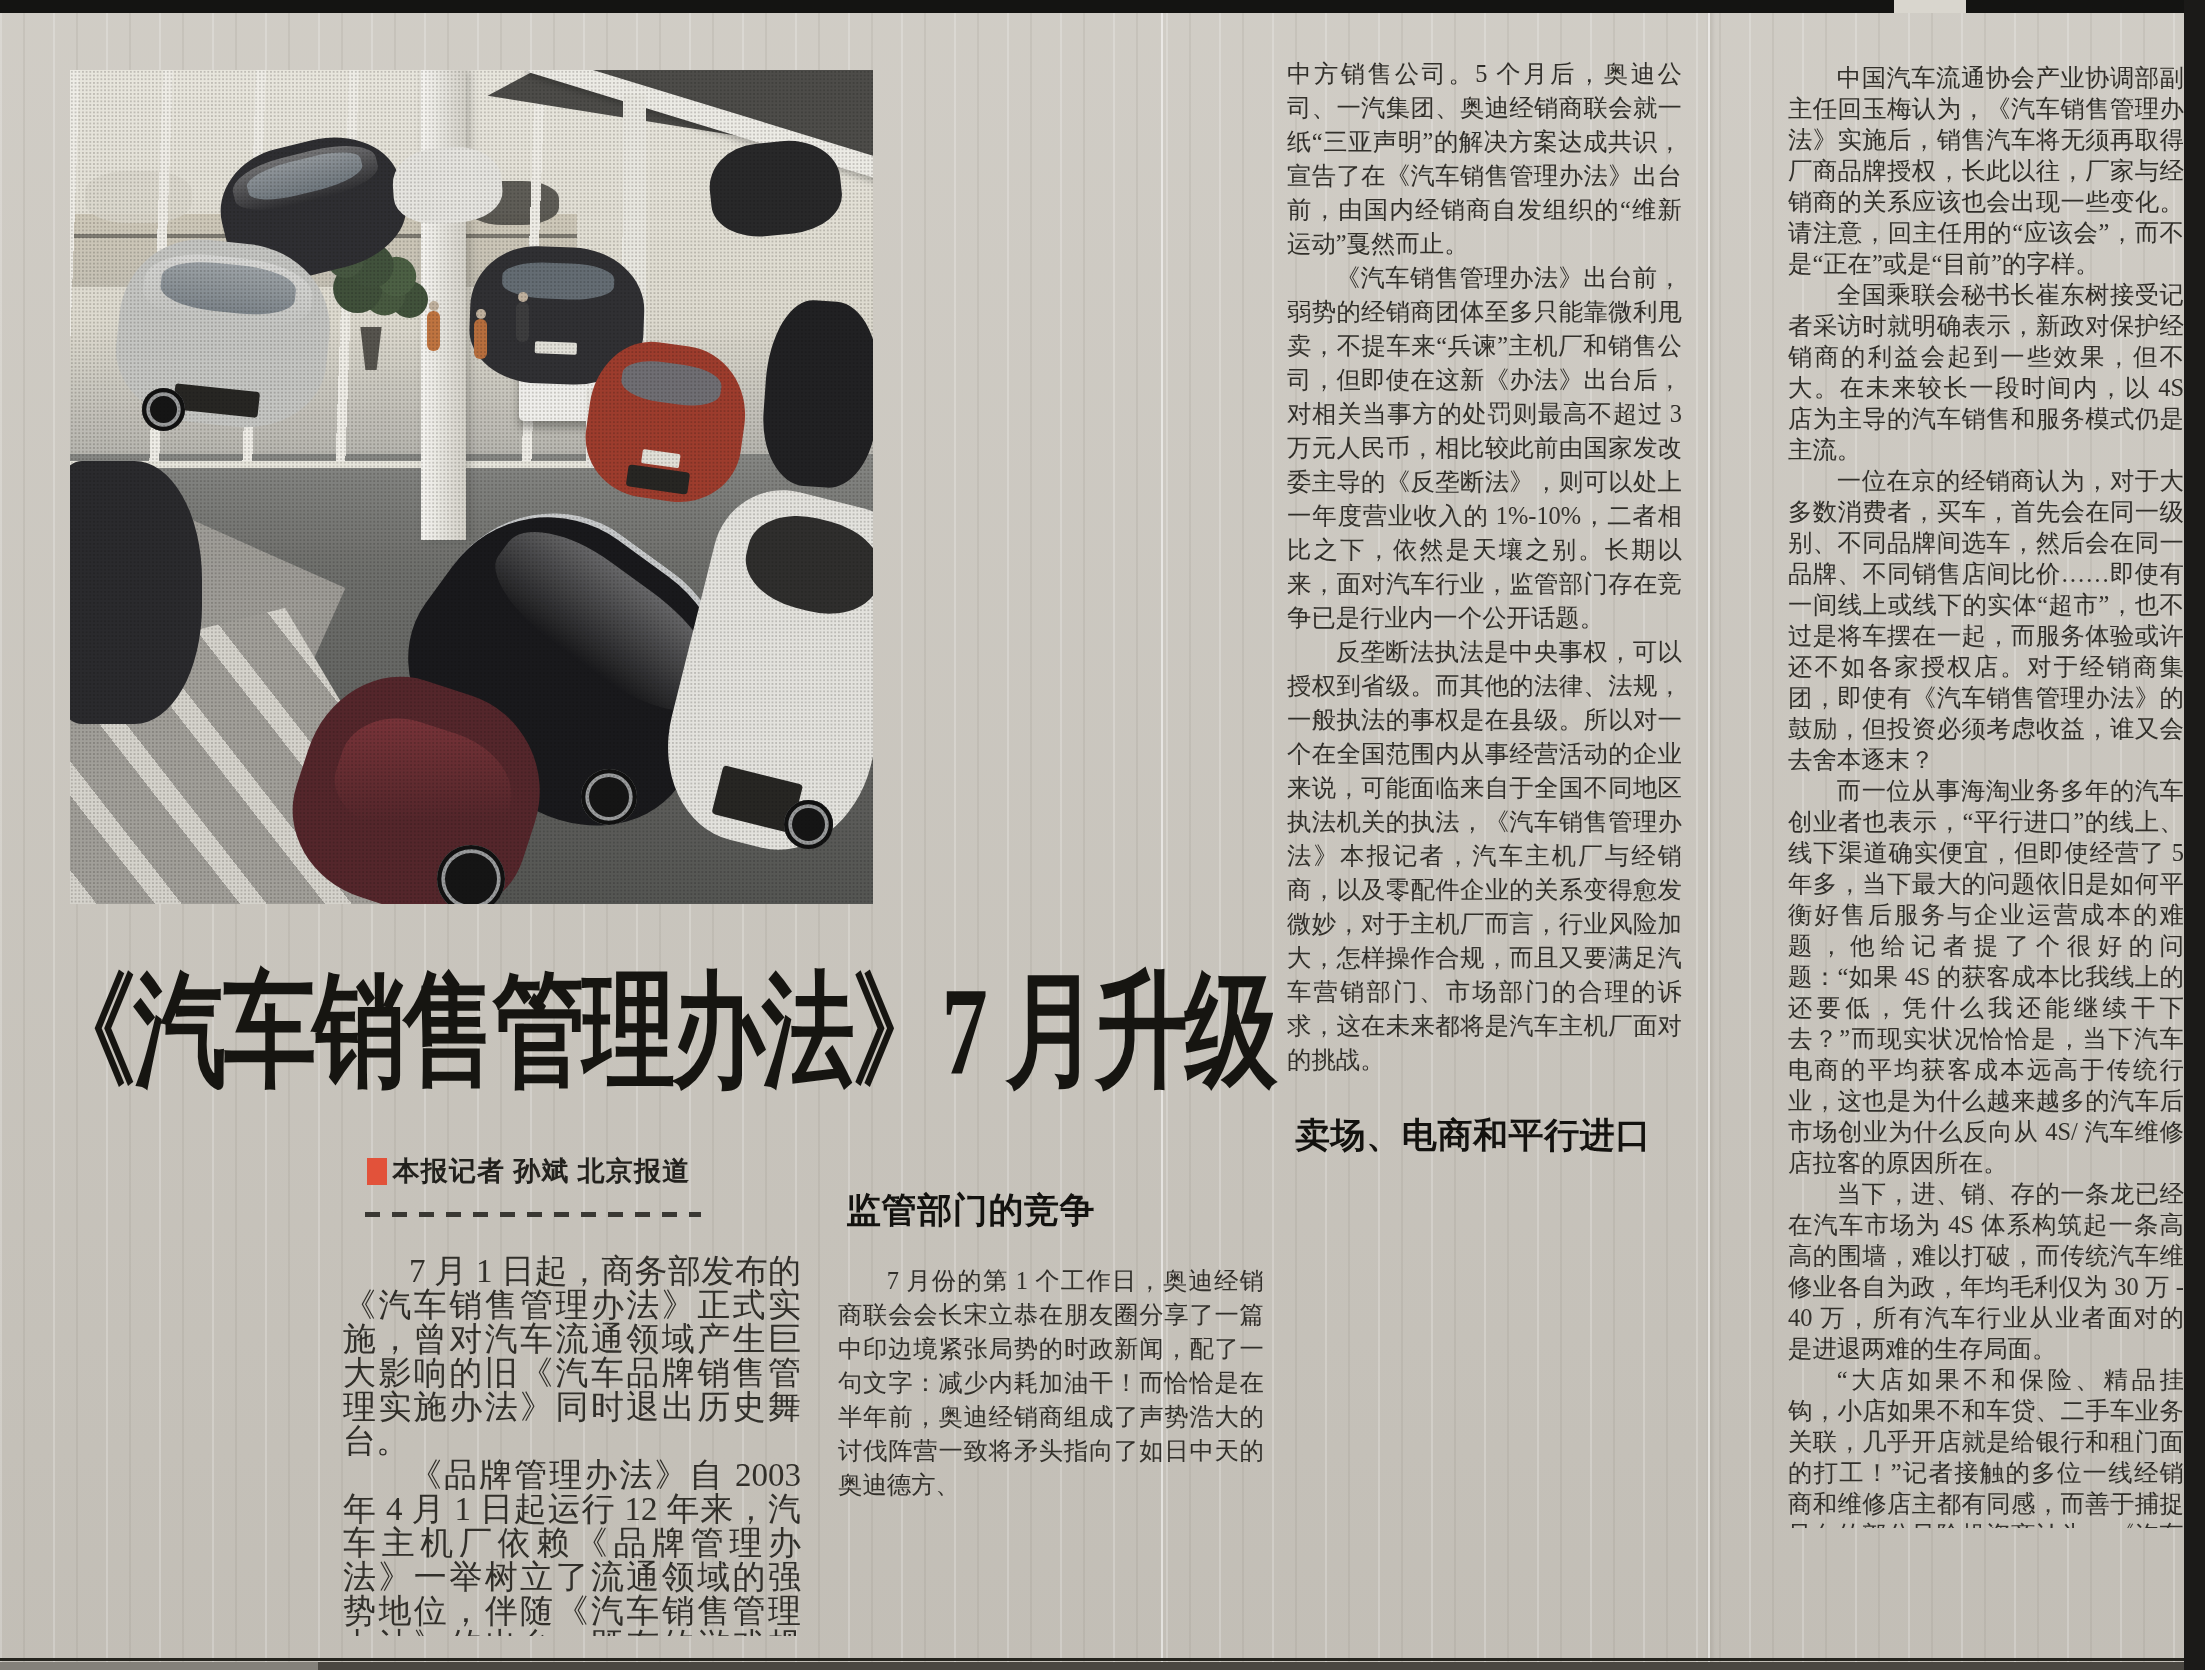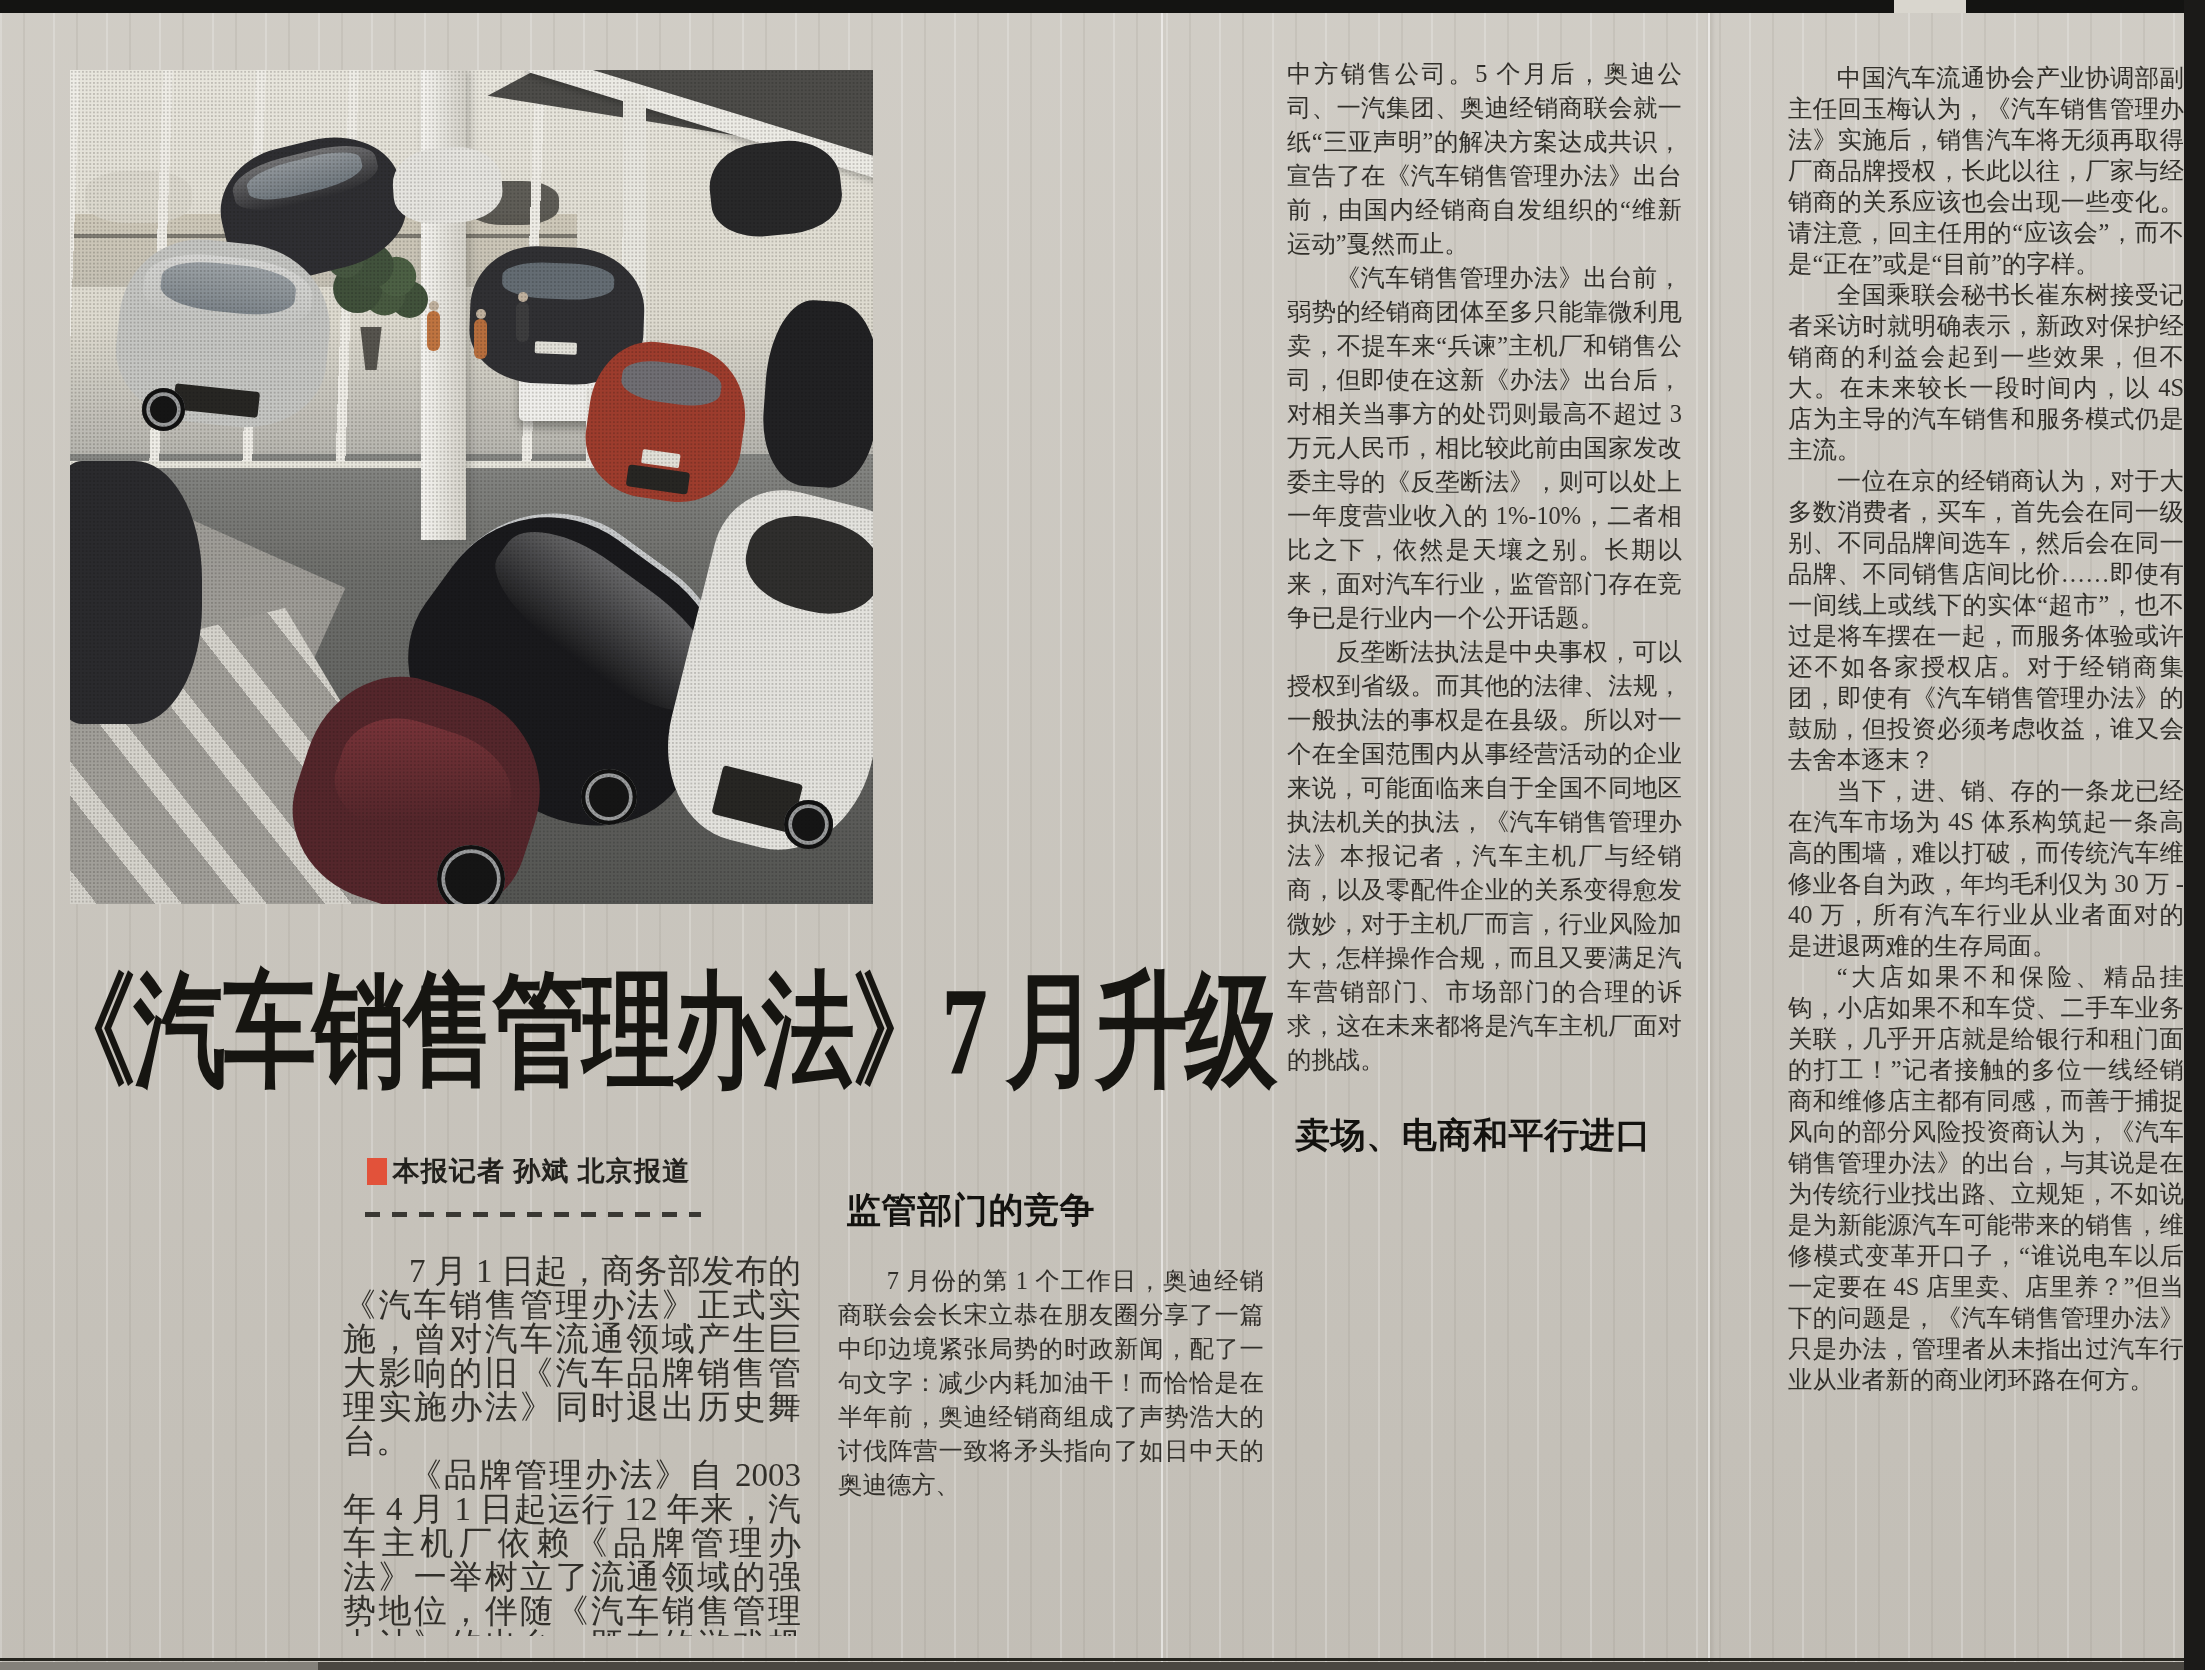--- a/index.html
+++ b/index.html
@@ -212,20 +212,21 @@
         <p class="para">反垄断法执法是中央事权，可以授权到省级。而其他的法律、法规，一般执法的事权是在县级。所以对一个在全国范围内从事经营活动的企业来说，可能面临来自于全国不同地区执法机关的执法，《汽车销售管理办法》本报记者，汽车主机厂与经销商，以及零配件企业的关系变得愈发微妙，对于主机厂而言，行业风险加大，怎样操作合规，而且又要满足汽车营销部门、市场部门的合理的诉求，这在未来都将是汽车主机厂面对的挑战。</p>
       </div>
     <h2 class="sec">卖场、电商和平行进口</h2>
 
   </div>
 
   <div class="col col-d">
       <p class="para">中国汽车流通协会产业协调部副主任回玉梅认为，《汽车销售管理办法》实施后，销售汽车将无须再取得厂商品牌授权，长此以往，厂家与经销商的关系应该也会出现一些变化。请注意，回主任用的“应该会”，而不是“正在”或是“目前”的字样。</p>
       <p class="para">全国乘联会秘书长崔东树接受记者采访时就明确表示，新政对保护经销商的利益会起到一些效果，但不大。在未来较长一段时间内，以 4S 店为主导的汽车销售和服务模式仍是主流。</p>
       <p class="para">一位在京的经销商认为，对于大多数消费者，买车，首先会在同一级别、不同品牌间选车，然后会在同一品牌、不同销售店间比价……即使有一间线上或线下的实体“超市”，也不过是将车摆在一起，而服务体验或许还不如各家授权店。对于经销商集团，即使有《汽车销售管理办法》的鼓励，但投资必须考虑收益，谁又会去舍本逐末？</p>
+      <p class="para">而一位从事海淘业务多年的汽车创业者也表示，“平行进口”的线上、线下渠道确实便宜，但即使经营了 5 年多，当下最大的问题依旧是如何平衡好售后服务与企业运营成本的难题，他给记者提了个很好的问题：“如果 4S 的获客成本比我线上的还要低，凭什么我还能继续干下去？”而现实状况恰恰是，当下汽车电商的平均获客成本远高于传统行业，这也是为什么越来越多的汽车后市场创业为什么反向从 4S/ 汽车维修店拉客的原因所在。</p>
       <p class="para">当下，进、销、存的一条龙已经在汽车市场为 4S 体系构筑起一条高高的围墙，难以打破，而传统汽车维修业各自为政，年均毛利仅为 30 万 -40 万，所有汽车行业从业者面对的是进退两难的生存局面。</p>
       <p class="para">“大店如果不和保险、精品挂钩，小店如果不和车贷、二手车业务关联，几乎开店就是给银行和租门面的打工！”记者接触的多位一线经销商和维修店主都有同感，而善于捕捉风向的部分风险投资商认为，《汽车销售管理办法》的出台，与其说是在为传统行业找出路、立规矩，不如说是为新能源汽车可能带来的销售，维修模式变革开口子，“谁说电车以后一定要在 4S 店里卖、店里养？”但当下的问题是，《汽车销售管理办法》只是办法，管理者从未指出过汽车行业从业者新的商业闭环路在何方。</p>
     </div>
 
   <div class="bar-top"></div>
   <div class="bar-top-notch"></div>
   <div class="bar-right"></div>
   <div class="rule-bottom"></div>
   <div class="strip-bottom"></div>
 </div>

